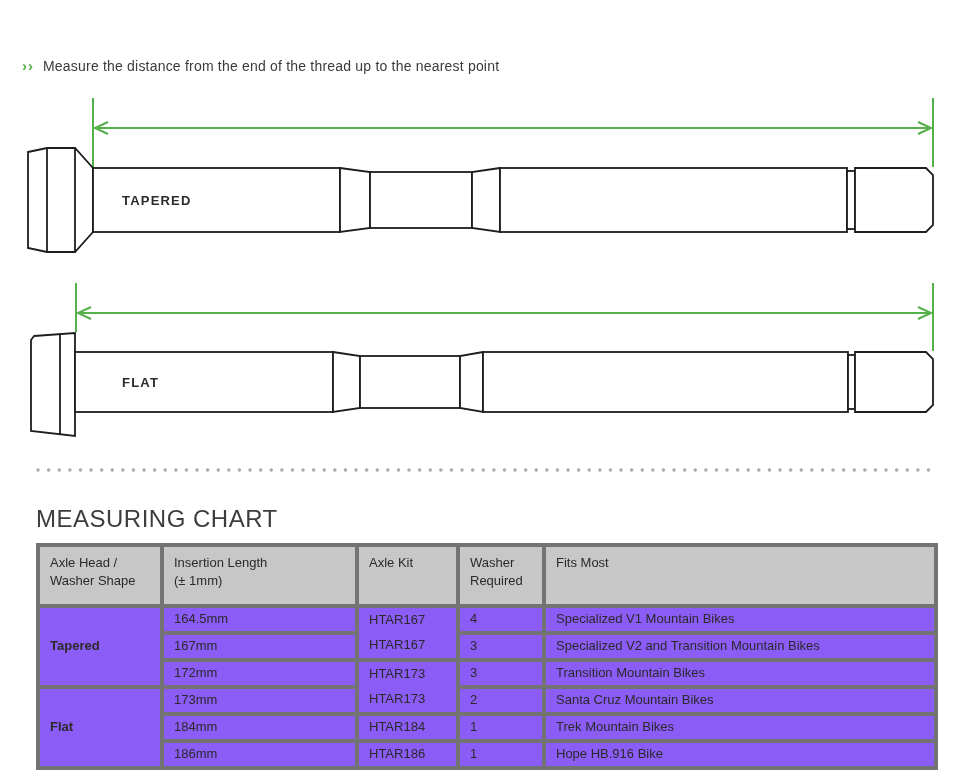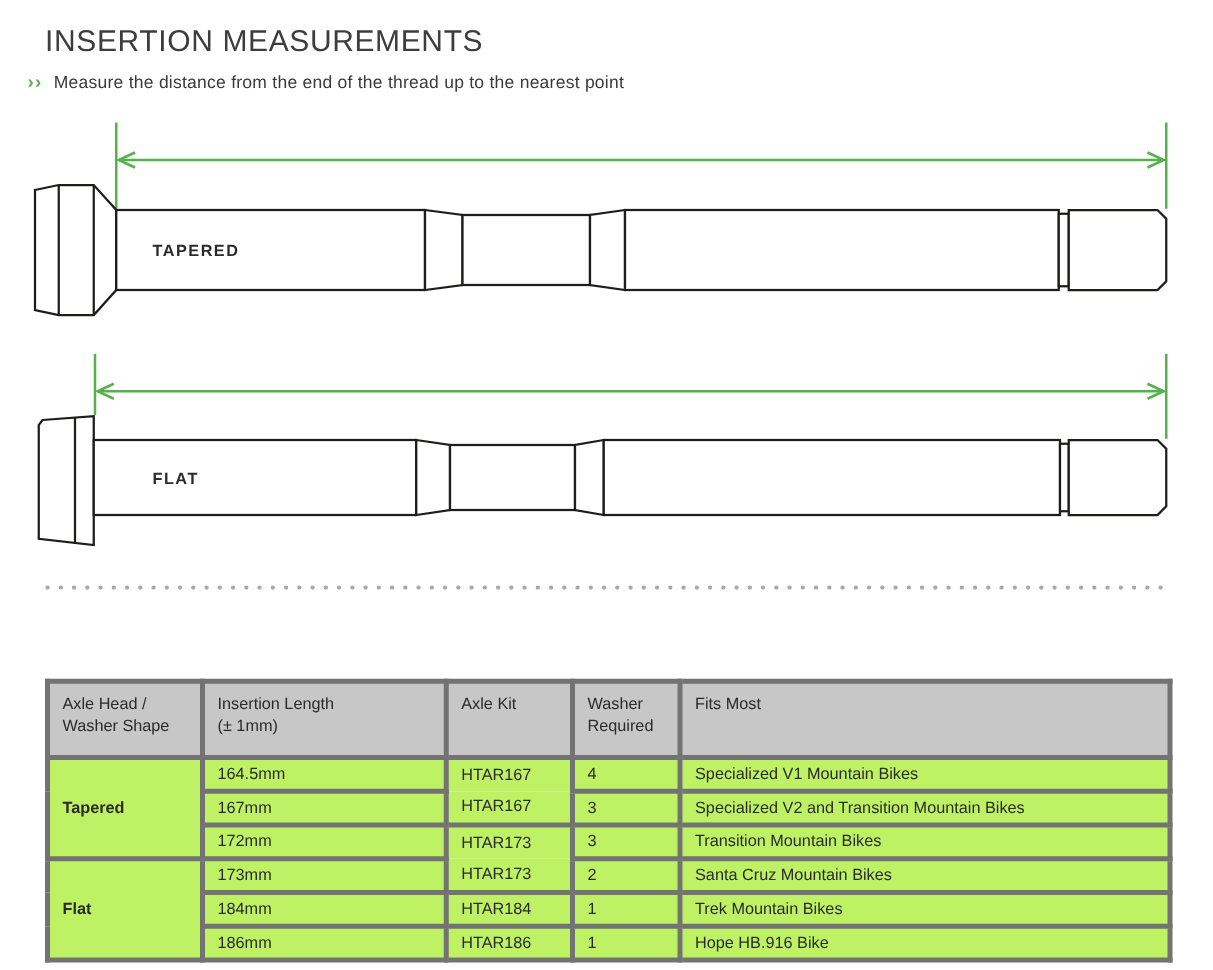--- a/index.html
+++ b/index.html
@@ -44,34 +44,33 @@
   #chart-table th{
     background:#c7c7c7;
     height:50px;
     font-weight:normal;
     text-align:left;vertical-align:top;
     padding:7px 4px 0 10px;
     white-space:pre-line;
     line-height:1.35;
   }
   #chart-table td{
-    height:23px;background:#bef264;
+    height:23px;background:#8b5cf6;
     padding:0 4px 0 10px;vertical-align:middle;
     line-height:1.1;
   }
   #chart-table td.shape{font-weight:bold;}
   #chart-table td.merge-hide{border-bottom-style:hidden;}
   #chart-table td.merge-top{border-top-style:hidden;}
 </style>
 </head>
 <body>
 
 <div id="page">
 
-  <h1 id="title-1" class="section-title">INSERTION MEASUREMENTS</h1>
 
   <div id="note">
     <span class="marker">››</span><span>Measure the distance from the end of the thread up to the nearest point</span>
   </div>
 
   <svg width="970" height="492" viewBox="0 0 970 492">
 
     <g stroke="#55b14c" stroke-width="2" fill="none">
       <line x1="93" y1="98" x2="93" y2="167"></line>
       <line x1="933" y1="98" x2="933" y2="167"></line>
@@ -111,20 +110,21 @@
       <path d="M483,352 L460,356 L460,408 L483,412 Z"></path>
       <rect x="483" y="352" width="365" height="60"></rect>
       <rect x="848" y="355" width="7" height="54"></rect>
       <path d="M855,352 L926,352 L933,359 L933,405 L926,412 L855,412 Z"></path>
     </g>
     <text x="122" y="387">FLAT</text>
 
     <line x1="38" y1="470" x2="933" y2="470" stroke="#a9a9a9" stroke-width="3.4" stroke-linecap="round" stroke-dasharray="0.1 10.5"></line>
   </svg>
 
+  <h2 id="title-2" class="section-title">MEASURING CHART</h2>
 
   <table id="chart-table">
     <colgroup>
       <col style="width:124px">
         <col style="width:195px">
         <col style="width:101px">
       <col style="width:86px">
         <col style="width:392px">
     </colgroup>
     <thead>

